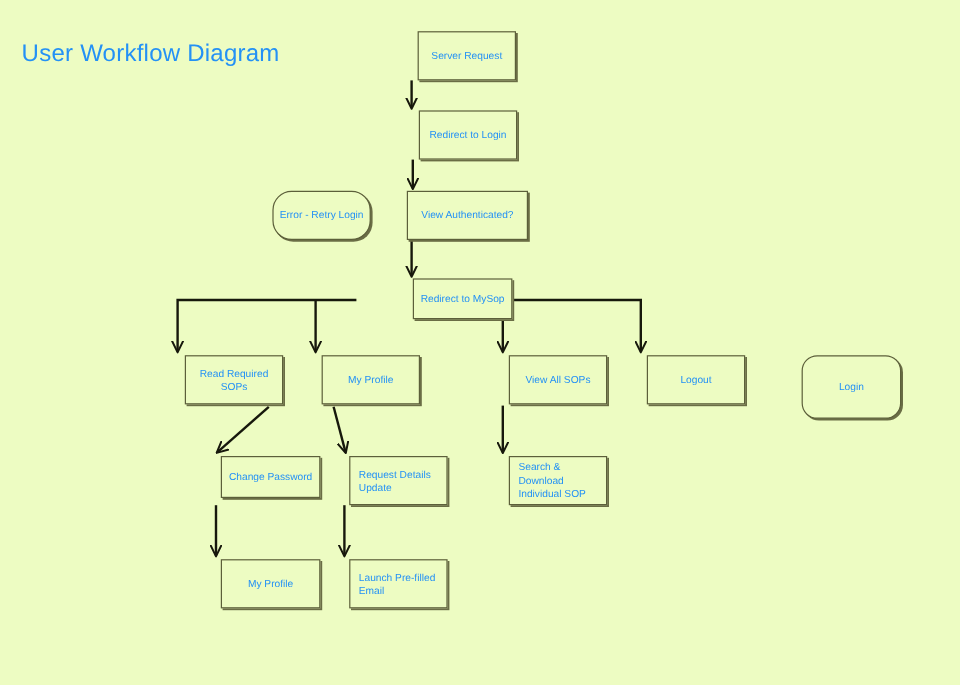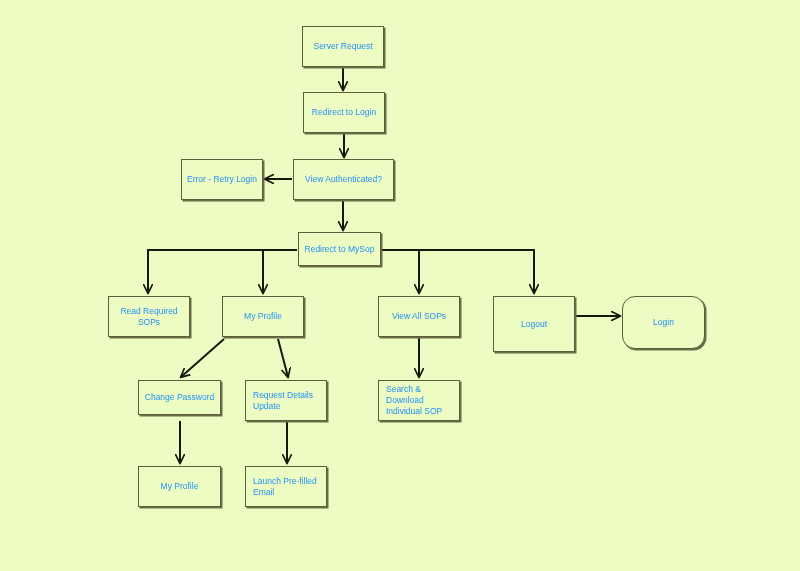--- a/index.html
+++ b/index.html
@@ -46,20 +46,21 @@
     line-height: 11px;
     display: flex;
     align-items: center;
     justify-content: center;
     text-align: center;
     padding: 0 5px;
   }
   .node.shadowed {
     border-color: #5c5f3a;
     box-shadow: 1.5px 1.5px 0 0 #6a6d45;
+    margin-left: 46px;
   }
   .node.left-align {
     justify-content: flex-start;
     text-align: left;
     padding-left: 7px;
   }
   .node .label {
     display: block;
   }
 </style>
@@ -97,47 +98,48 @@
       <path d="M 278 339 L 288 377" marker-end="url(#arrow)"></path>
 
       <path d="M 419 338 L 419 377" marker-end="url(#arrow)"></path>
 
       <path d="M 180 421 L 180 463" marker-end="url(#arrow)"></path>
 
       <path d="M 287 421 L 287 463" marker-end="url(#arrow)"></path>
     </g>
   </svg>
 
+  <div class="title">User Workflow Diagram</div>
 
   <div id="nodes">
       <div class="node shadowed" style="left: 302px; top: 26px; width: 82px; height: 41px;">
         <span class="label">Server Request</span>
       </div>
       <div class="node shadowed" style="left: 303px; top: 92px; width: 82px; height: 41px;">
         <span class="label">Redirect to Login</span>
       </div>
-      <div class="node shadowed" style="left: 181px; top: 159px; width: 82px; height: 41px;">
+      <div class="node shadowed" style="left: 181px; top: 159px; width: 82px; height: 41px; border-radius: 16px;">
         <span class="label">Error - Retry Login</span>
       </div>
       <div class="node shadowed" style="left: 293px; top: 159px; width: 101px; height: 41px;">
         <span class="label">View Authenticated?</span>
       </div>
       <div class="node shadowed" style="left: 298px; top: 232px; width: 83px; height: 34px;">
         <span class="label">Redirect to MySop</span>
       </div>
       <div class="node shadowed" style="left: 108px; top: 296px; width: 82px; height: 41px; justify-content: flex-end;">
         <span class="label">Read Required SOPs</span>
       </div>
       <div class="node shadowed" style="left: 222px; top: 296px; width: 82px; height: 41px;">
         <span class="label">My Profile</span>
       </div>
       <div class="node shadowed" style="left: 378px; top: 296px; width: 82px; height: 41px;">
         <span class="label">View All SOPs</span>
       </div>
-      <div class="node shadowed" style="left: 493px; top: 296px; width: 82px; height: 56px;">
+      <div class="node shadowed" style="left: 493px; top: 296px; width: 82px; height: 41px;">
         <span class="label">Logout</span>
       </div>
       <div class="node shadowed" style="left: 622px; top: 296px; width: 83px; height: 53px; border-radius: 13px;">
         <span class="label">Login</span>
       </div>
       <div class="node shadowed" style="left: 138px; top: 380px; width: 83px; height: 35px;">
         <span class="label">Change Password</span>
       </div>
       <div class="node shadowed left-align" style="left: 245px; top: 380px; width: 82px; height: 41px;">
         <span class="label">Request Details Update</span>

